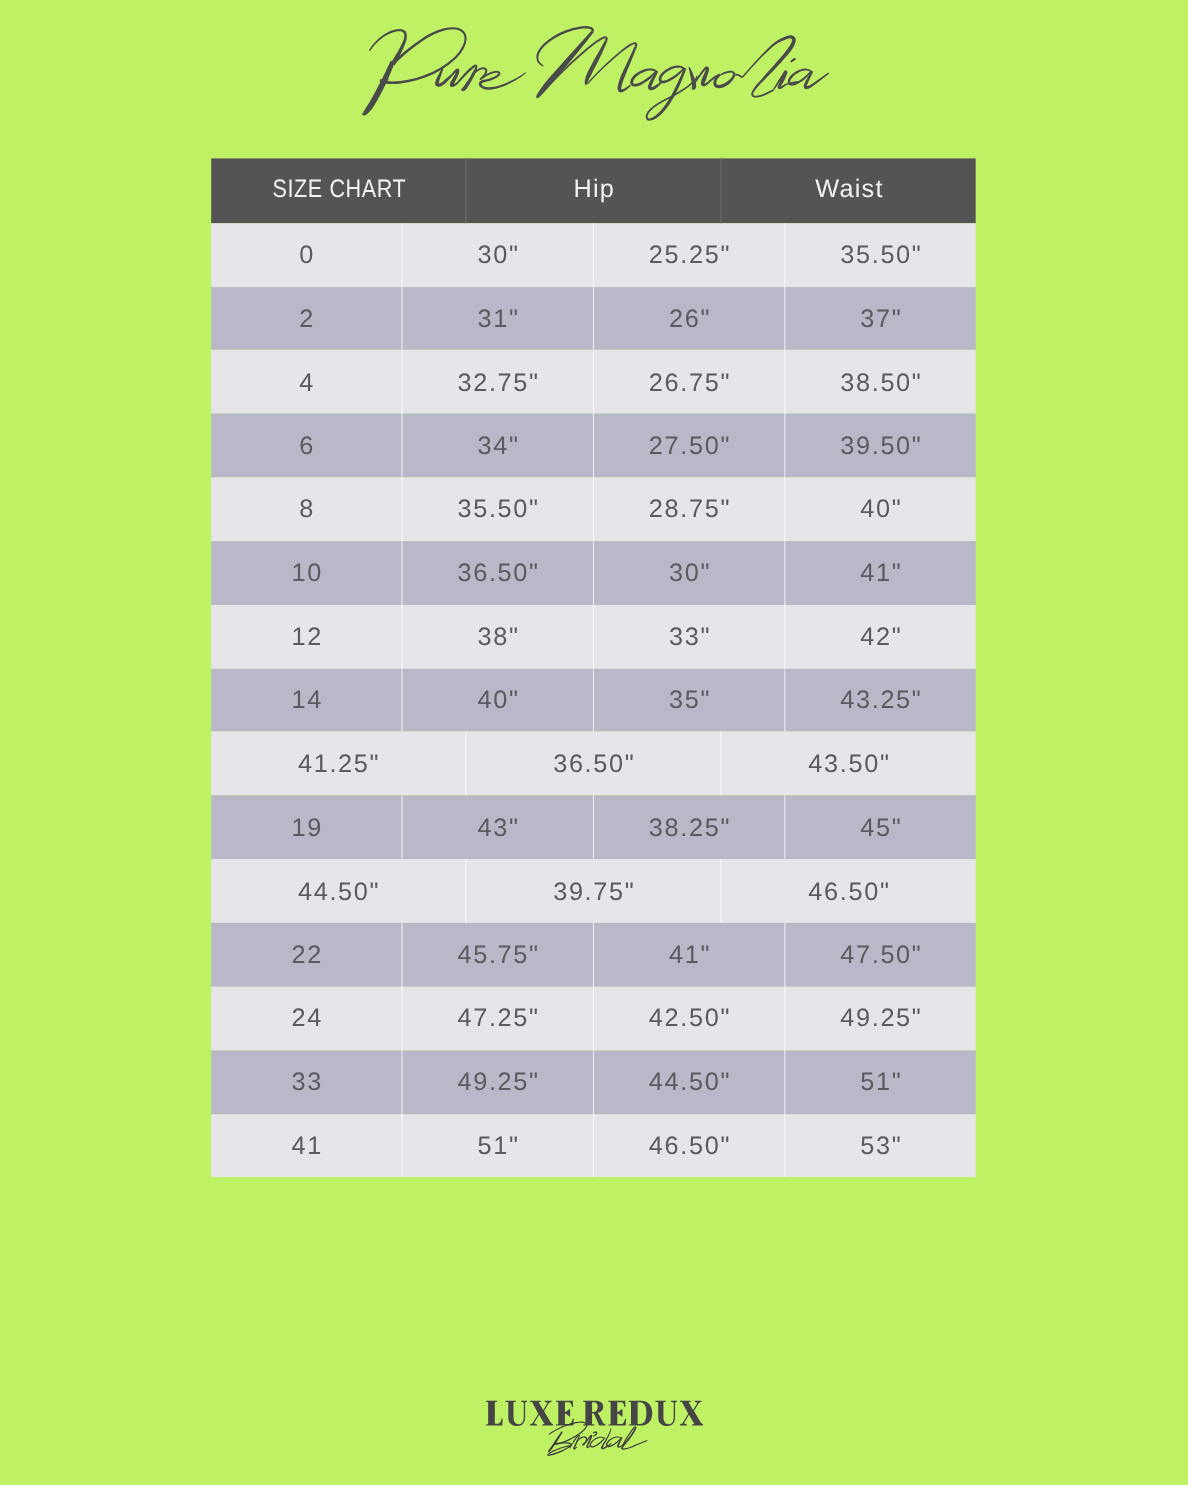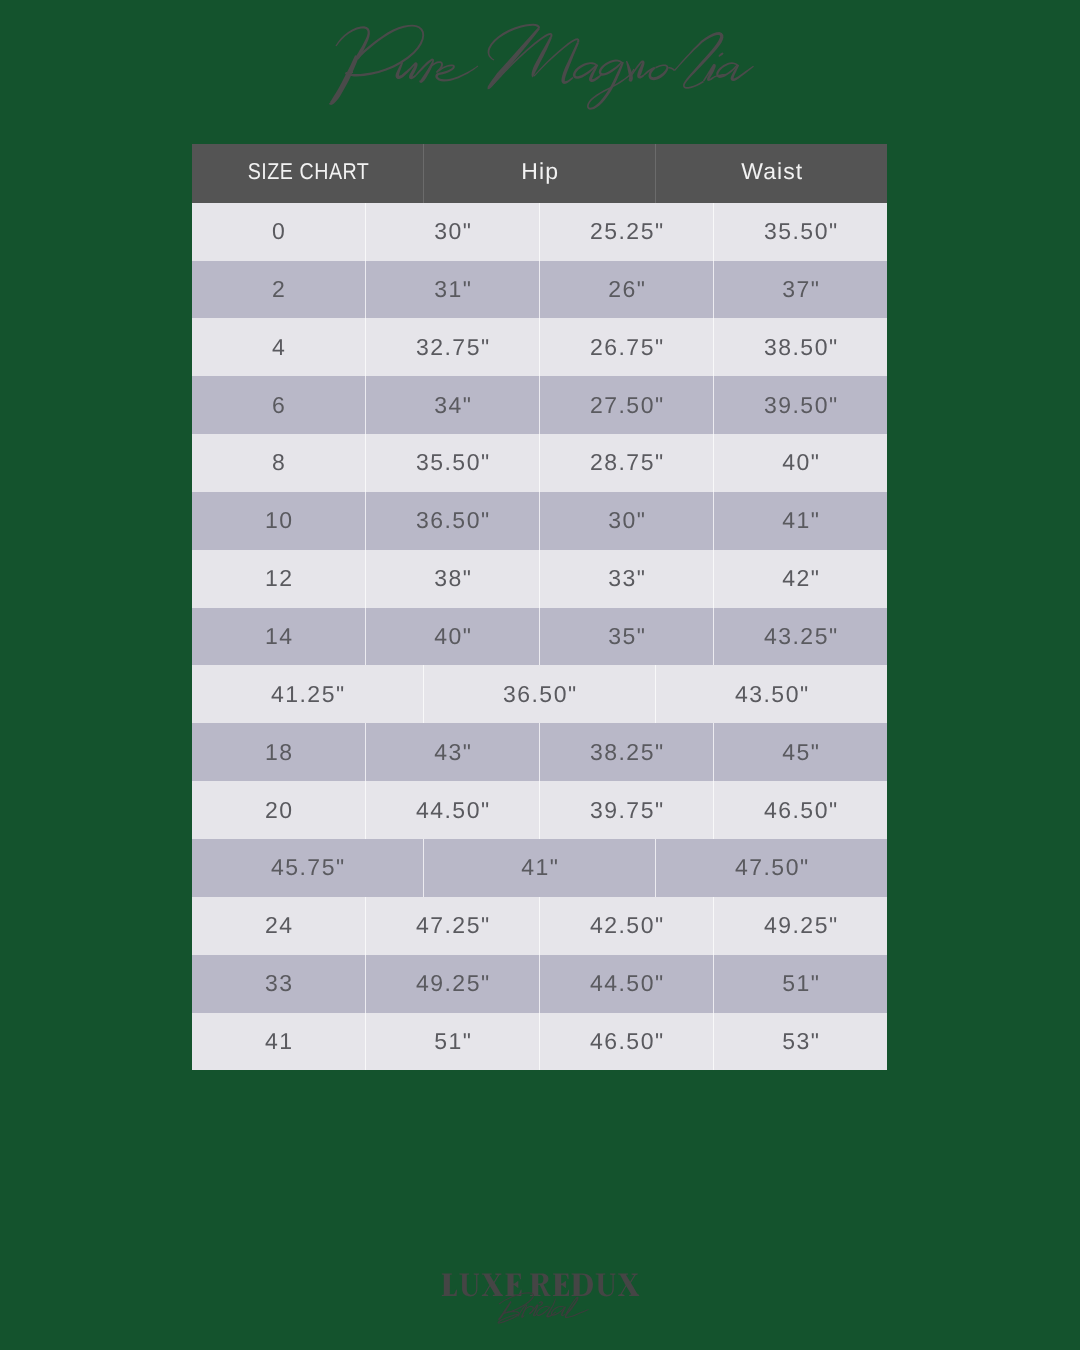--- a/index.html
+++ b/index.html
@@ -1,20 +1,20 @@
 <!DOCTYPE html>
 <html><head>
 <meta charset="utf-8">
 <title>Pure Magnolia Size Chart</title>
 <style>
   html,body{margin:0;padding:0;}
   body{width:1080px;height:1350px;background:#ffffff;
        font-family:"Liberation Sans",sans-serif;overflow:hidden;
        -webkit-font-smoothing:antialiased;text-rendering:geometricPrecision;}
-  .page{position:relative;width:1080px;height:1350px;background:#14532d;}
+  .page{position:relative;width:1080px;height:1350px;background:#bef264;}
 
   
   .title-wrap{position:absolute;left:0;top:0;width:1080px;height:130px;}
   .title-svg{position:absolute;left:0;top:0;display:block;}
 
   
   .chart{position:absolute;left:192px;top:144px;width:695px;}
   .row{display:flex;width:695px;}
   .hdr{height:58.7px;background:#545454;border-bottom:0px;}
   .hdr .cell{color:#f2f2f2;font-size:23px;letter-spacing:1.1px;
@@ -133,32 +133,32 @@
           <div class="cell">40"</div>
           <div class="cell">35"</div>
           <div class="cell">43.25"</div>
         </div>
         <div class="row body-row light">
           <div class="cell">41.25"</div>
           <div class="cell">36.50"</div>
           <div class="cell">43.50"</div>
         </div>
         <div class="row body-row dark">
-          <div class="cell">18</div>
+          <div class="cell">19</div>
           <div class="cell">43"</div>
           <div class="cell">38.25"</div>
           <div class="cell">45"</div>
         </div>
         <div class="row body-row light">
-          <div class="cell">20</div>
           <div class="cell">44.50"</div>
           <div class="cell">39.75"</div>
           <div class="cell">46.50"</div>
         </div>
         <div class="row body-row dark">
+          <div class="cell">22</div>
           <div class="cell">45.75"</div>
           <div class="cell">41"</div>
           <div class="cell">47.50"</div>
         </div>
         <div class="row body-row light">
           <div class="cell">24</div>
           <div class="cell">47.25"</div>
           <div class="cell">42.50"</div>
           <div class="cell">49.25"</div>
         </div>

